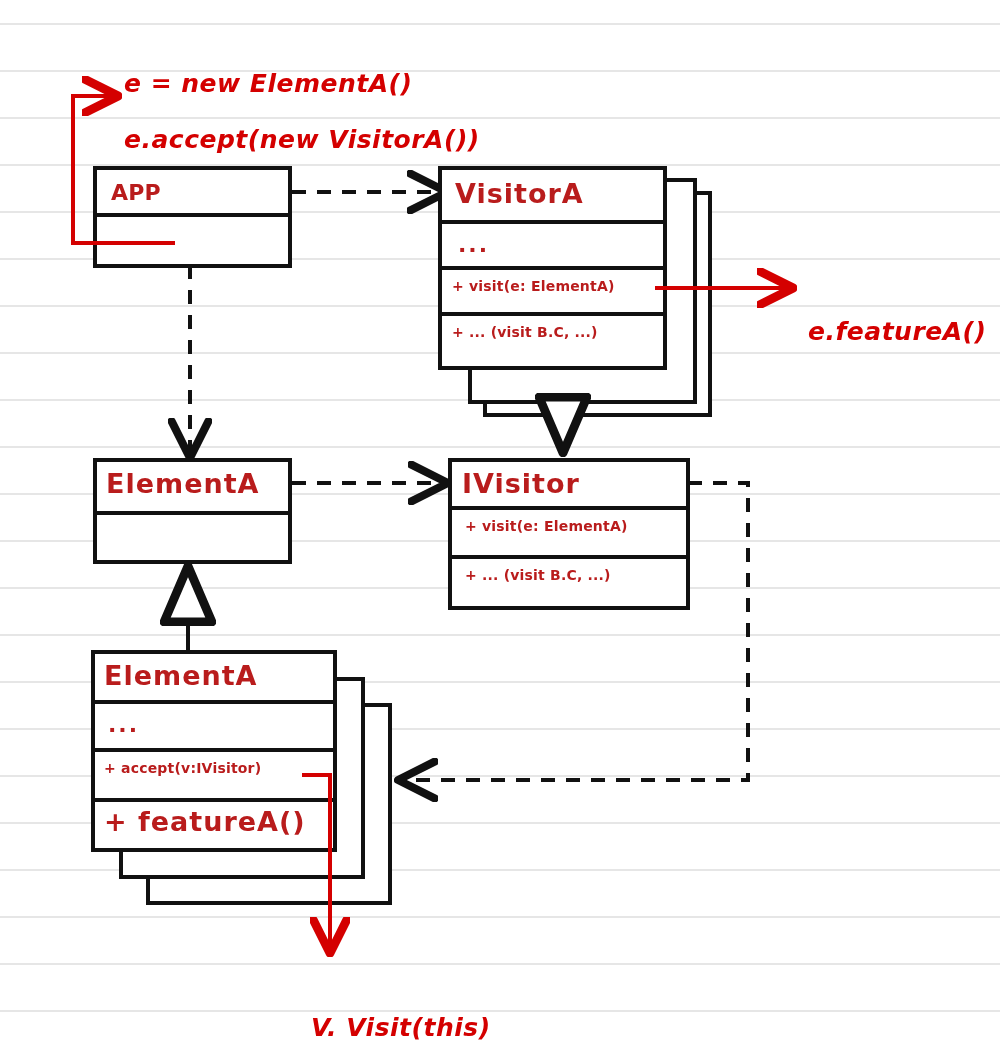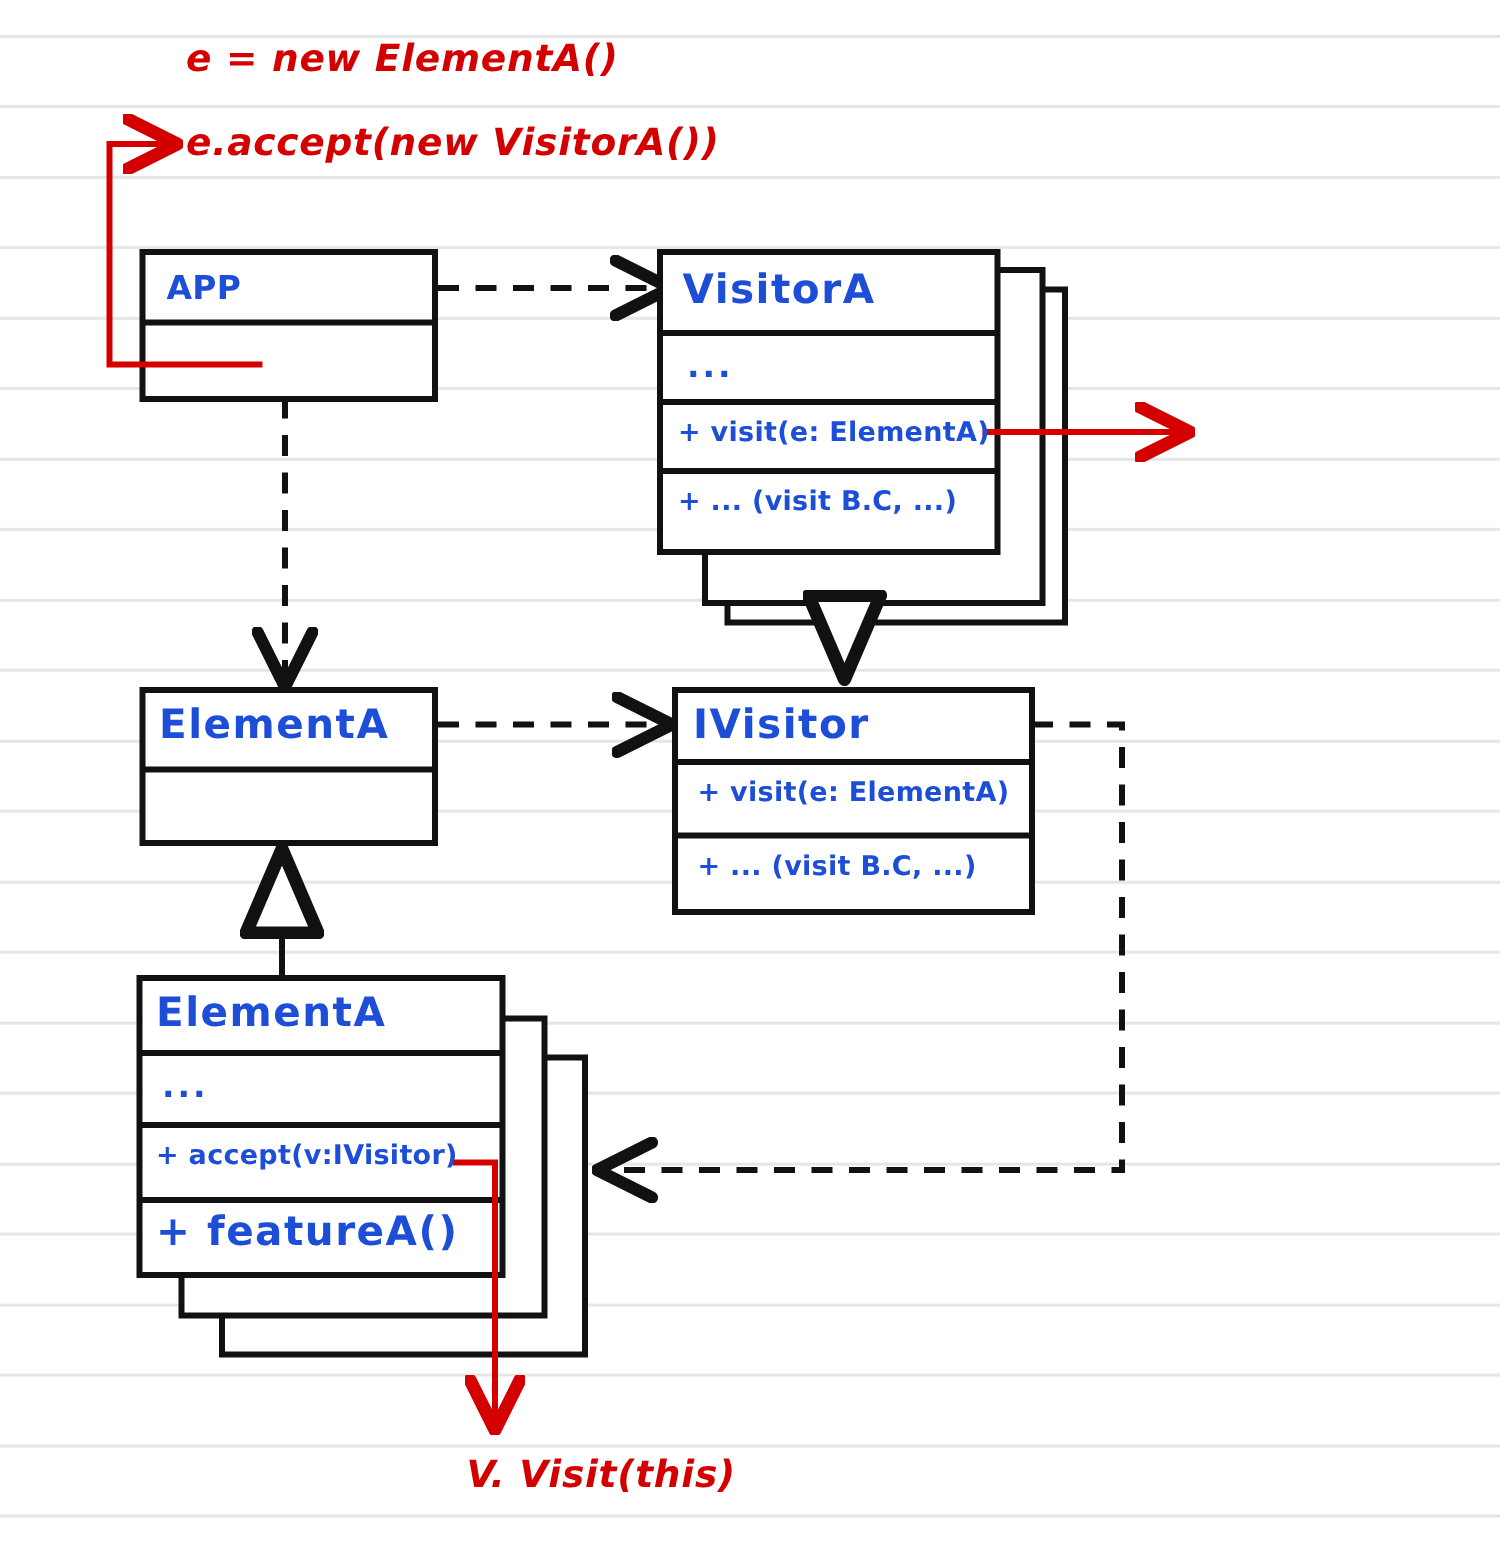--- a/index.html
+++ b/index.html
@@ -33,52 +33,53 @@
   #svg-layer {
     position: absolute;
     left: 0;
     top: 0;
     width: 1000px;
     height: 1045px;
   }
   .lbl {
     position: absolute;
     white-space: nowrap;
-    color: #1d4ed8;
+    color: #b91c1c;
     font-weight: 700;
     letter-spacing: 0.2px;
   }
   .lbl.big {
     font-size: 27px;
     font-weight: 700;
     font-family: "DejaVu Sans", sans-serif;
     letter-spacing: 1px;
   }
   .lbl.title {
     font-size: 22px;
     font-weight: 700;
   }
   .lbl.mem {
-    font-size: 18px;
+    font-size: 14px;
     font-weight: 700;
   }
   .lbl.dots {
     font-size: 22px;
     font-weight: 700;
     letter-spacing: 2px;
   }
   .red-note {
     position: absolute;
     white-space: nowrap;
     color: #d40000;
     font-weight: 700;
     font-style: italic;
     font-size: 25px;
     font-family: "DejaVu Sans", sans-serif;
     letter-spacing: 0.5px;
+    margin-top: 45px;
   }
 </style>
 </head>
 <body>
 
 <div id="page">
 
   <div id="ruled-paper"></div>
 
   <svg id="svg-layer" viewBox="0 0 1000 1045" xmlns="http://www.w3.org/2000/svg">
@@ -184,15 +185,16 @@
   <div class="lbl mem" style="left:465px; top:518px;">+ visit(e: ElementA)</div>
   <div class="lbl mem" style="left:465px; top:567px;">+ ... (visit  B.C, ...)</div>
 
   <div class="lbl big" style="left:104px; top:660px;">ElementA</div>
   <div class="lbl dots" style="left:108px; top:712px;">...</div>
   <div class="lbl mem" style="left:104px; top:760px;text-align:center;">+ accept(v:IVisitor)</div>
   <div class="lbl big" style="left:104px; top:806px;">+ featureA()</div>
 
   <div class="red-note" style="left:124px; top:24px;">e = new ElementA()</div>
   <div class="red-note" style="left:124px; top:80px;">e.accept(new VisitorA())</div>
+  <div class="red-note" style="left:808px; top:272px;">e.featureA()</div>
   <div class="red-note" style="left:311px; top:968px;">V. Visit(this)</div>
 
 </div>
 
 </body></html>

